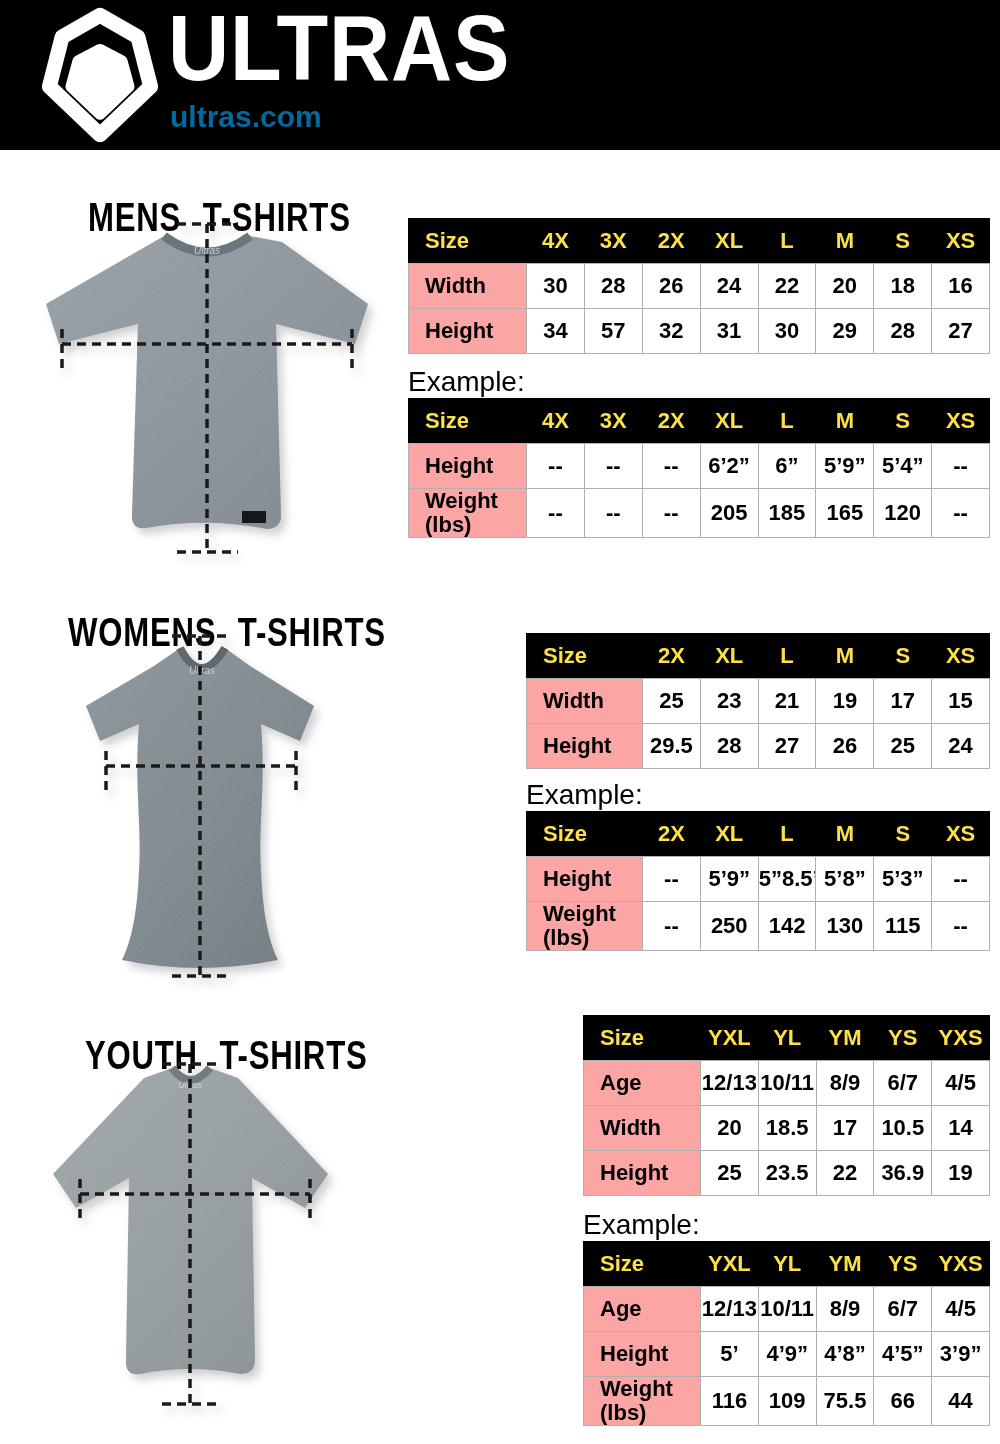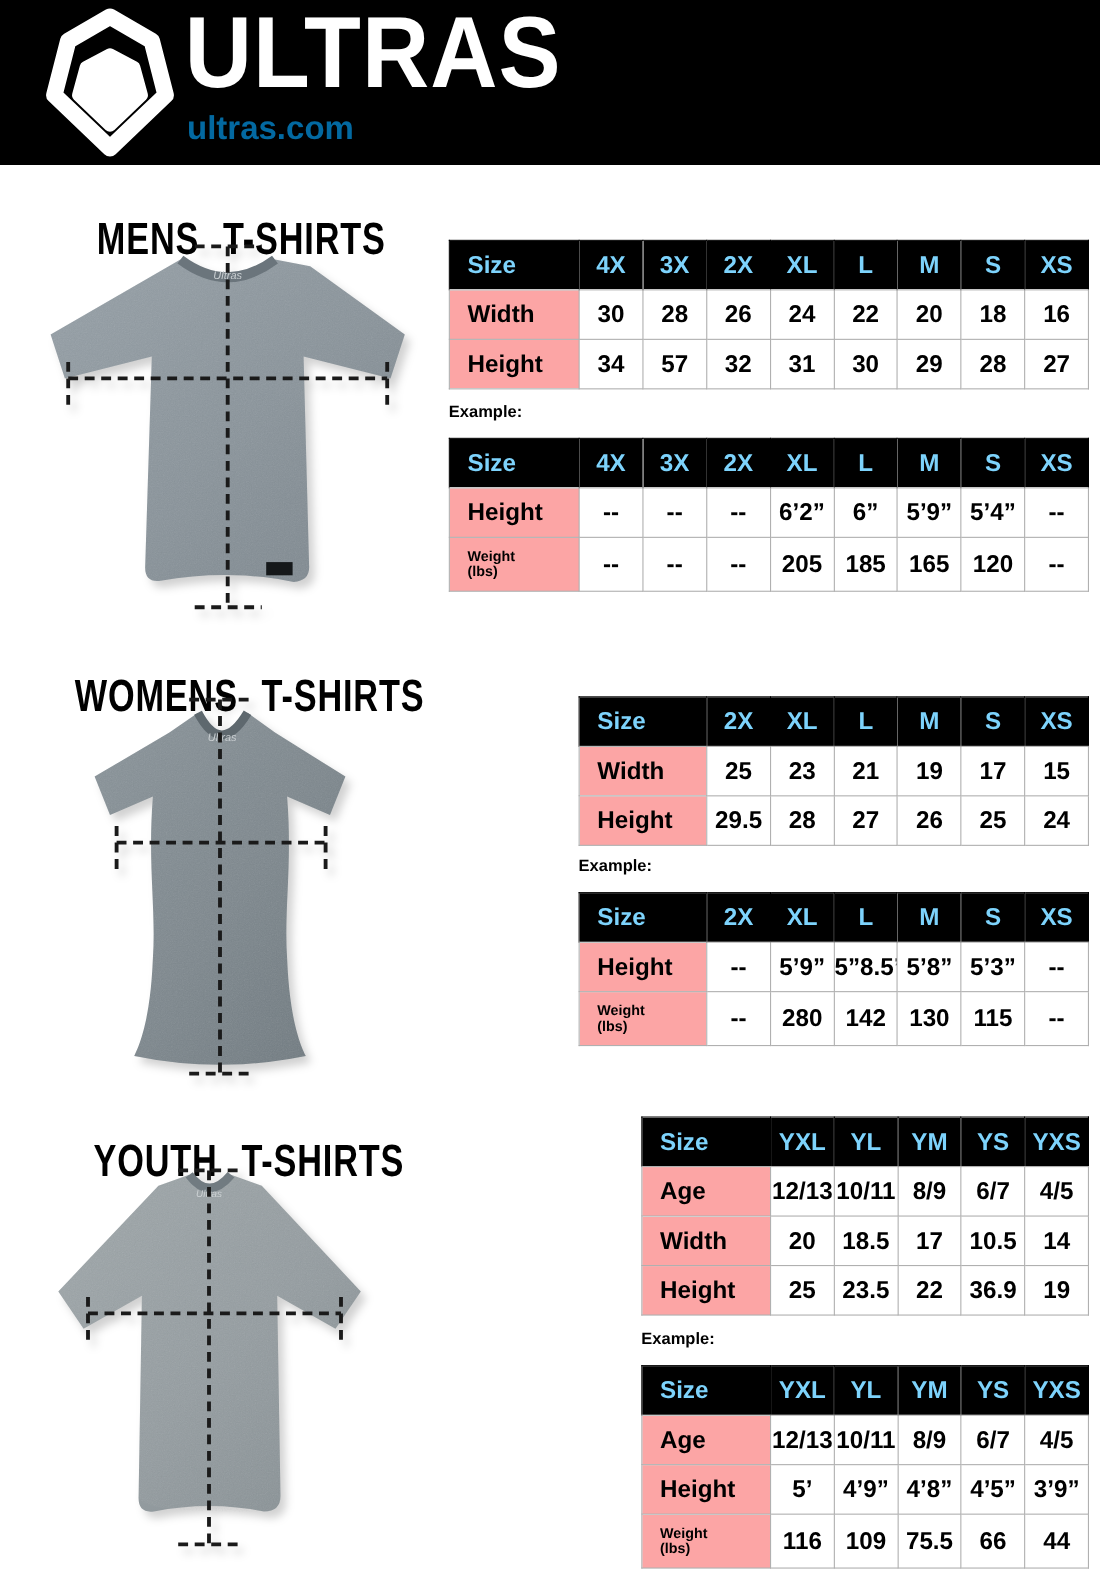--- a/index.html
+++ b/index.html
@@ -10,31 +10,31 @@
   .site-header{position:absolute;left:0;top:0;width:1000px;height:150px;background:#000;}
   .crest{position:absolute;left:34px;top:6px;width:132px;height:138px;}
   .brand-name{position:absolute;left:168px;top:-4px;font-size:92px;font-weight:bold;color:#fff;
               letter-spacing:1px;transform:scaleX(0.92);transform-origin:left top;}
   .brand-url{position:absolute;left:170px;top:100px;font-size:30px;font-weight:bold;color:#0369a1;}
 
   
   .sec-title{position:absolute;font-size:41px;font-weight:bold;white-space:nowrap;
              transform:scaleX(0.76);transform-origin:left center;word-spacing:16px;letter-spacing:1px;}
 
-  .example-label{position:absolute;font-size:15px;font-weight:bold;}
+  .example-label{position:absolute;font-size:28px;font-weight:normal;}
 
   
   table.sizetable{position:absolute;border-collapse:collapse;table-layout:fixed;background:#fff;}
   table.sizetable th,table.sizetable td{border:1px solid #b0b0b0;font-weight:bold;font-size:22px;
         text-align:center;padding:0;height:44px;overflow:hidden;}
-  table.sizetable thead th{background:#000;color:#7dd3fc;border-color:#000;border-bottom-color:#b0b0b0;}
+  table.sizetable thead th{background:#000;color:#fde047;border-color:#000;border-bottom-color:#b0b0b0;}
   table.sizetable thead th:first-child,table.sizetable tbody th{text-align:left;padding-left:16px;}
   table.sizetable tbody th{background:#fca5a5;}
   table.sizetable td.small{font-size:22px;}
-  table.sizetable tbody th.twoline{font-size:13px;line-height:1.1;white-space:pre-line;height:48px;}
+  table.sizetable tbody th.twoline{font-size:22px;line-height:1.1;white-space:pre-line;height:48px;}
   table.w582{width:582px;} .w582 col.c0{width:118px;}
   table.w464{width:464px;} .w464 col.c0{width:116px;}
   table.w407{width:407px;} .w407 col.c0{width:117px;}
 
   
   .shirt{position:absolute;filter:drop-shadow(5px 6px 4px rgba(0,0,0,0.18));}
   .defs-holder{position:absolute;width:0;height:0;}
 </style>
 </head>
 <body>
@@ -291,21 +291,21 @@
           <td>5’9”</td>
           <td class="small">5”8.5”</td>
           <td>5’8”</td>
           <td>5’3”</td>
           <td>--</td>
         </tr>
         <tr>
           <th class="twoline">Weight
 (lbs)</th>
           <td>--</td>
-          <td>280</td>
+          <td>250</td>
           <td>142</td>
           <td>130</td>
           <td>115</td>
           <td>--</td>
         </tr>
       </tbody>
     </table>
 
   <h2 class="sec-title" style="left:85px;top:998px;">YOUTH T-SHIRTS</h2>
 

